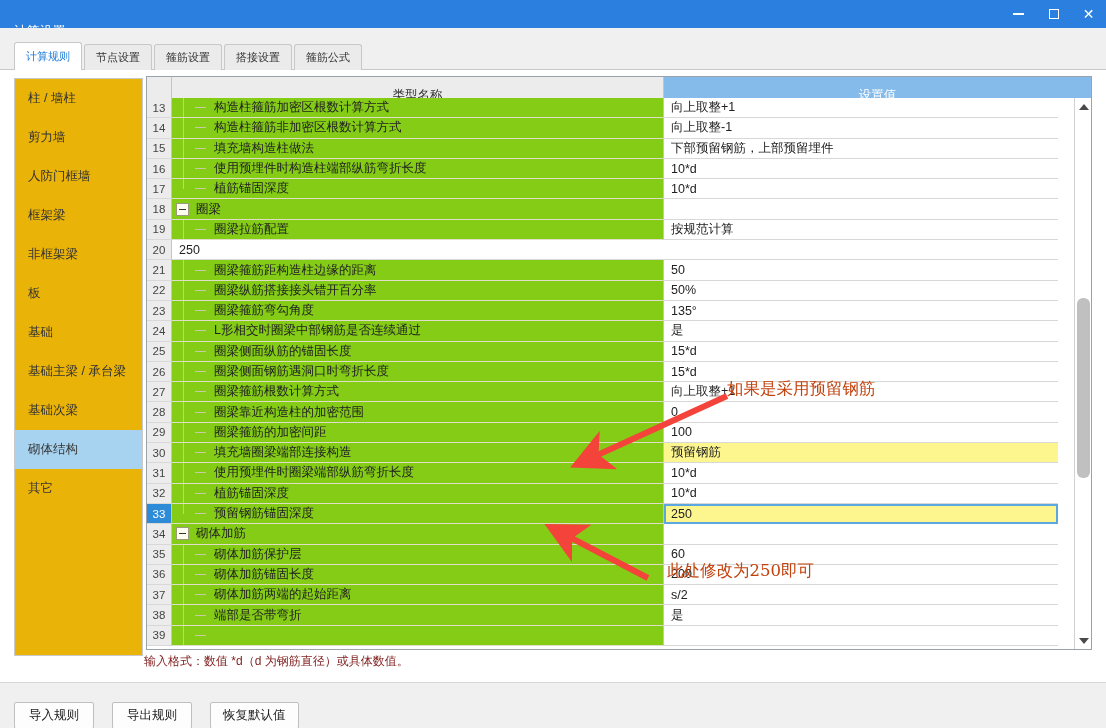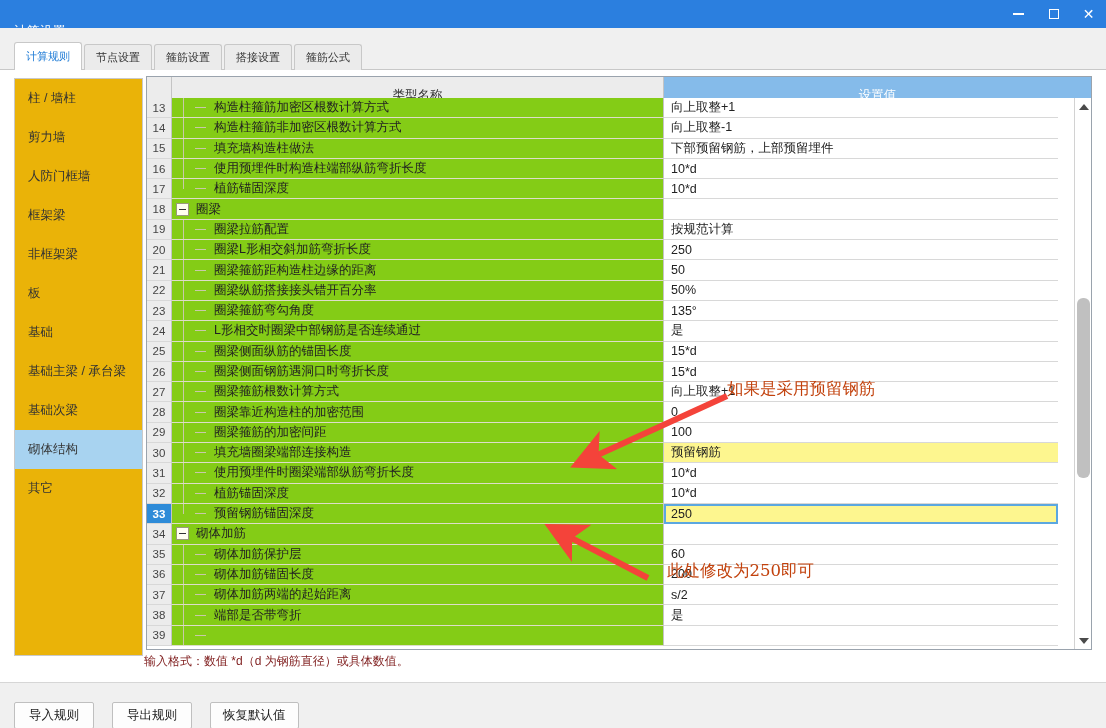--- a/index.html
+++ b/index.html
@@ -126,21 +126,21 @@
   }
   .grow { display: flex; height: 20.3px; }
   .grow .num {
     width: 25px; flex: 0 0 25px;
     background: #ececec;
     border-right: 1px solid #c4c4c4;
     border-bottom: 1px solid #d8d8d8;
     display: flex; align-items: center; justify-content: center;
     font-size: 11.5px; color: #444;
   }
-  .grow.sel .num { background: #2e8bd8; color: #ffffff; font-weight: bold; }
+  .grow.sel .num { background: #2e8bd8; color: #ffffff; font-weight: normal; }
   .grow .name {
     flex: 0 0 492px;
     background: #84cc16;
     border-right: 1px solid #c4c4c4;
     border-bottom: 1px solid #ddddc8;
     display: flex; align-items: center;
     font-size: 12.5px; color: #222;
     padding-left: 2px;
     overflow: hidden; white-space: nowrap;
   }
@@ -433,31 +433,20 @@
                 <div class="dash">
                   <span class="h"></span>
                 </div>
               </div>
               <span class="nlabel">圈梁拉筋配置</span>
             </div>
             <div class="val">按规范计算</div>
           </div>
           <div class="grow">
             <div class="num">20</div>
-            <div class="name">
-              <div class="tree">
-                <div class="tline">
-                  <span class="v" style=""></span>
-                </div>
-                <div class="dash">
-                  <span class="h"></span>
-                </div>
-              </div>
-              <span class="nlabel">圈梁L形相交斜加筋弯折长度</span>
-            </div>
             <div class="val">250</div>
           </div>
           <div class="grow">
             <div class="num">21</div>
             <div class="name">
               <div class="tree">
                 <div class="tline">
                   <span class="v" style=""></span>
                 </div>
                 <div class="dash">

